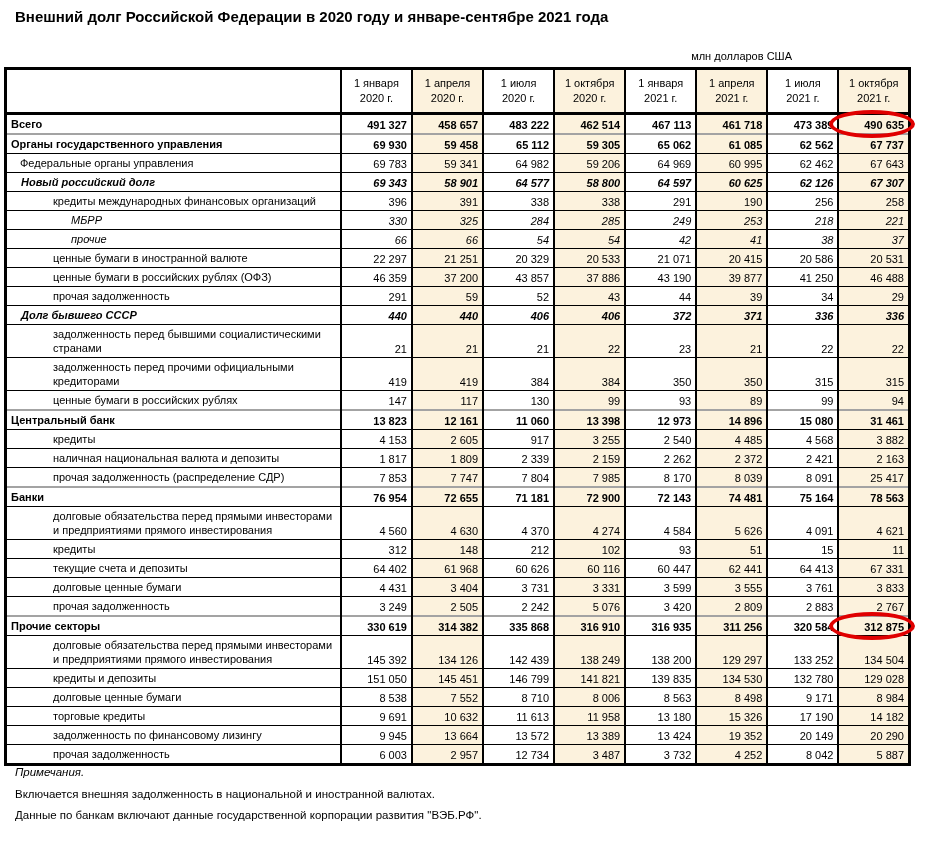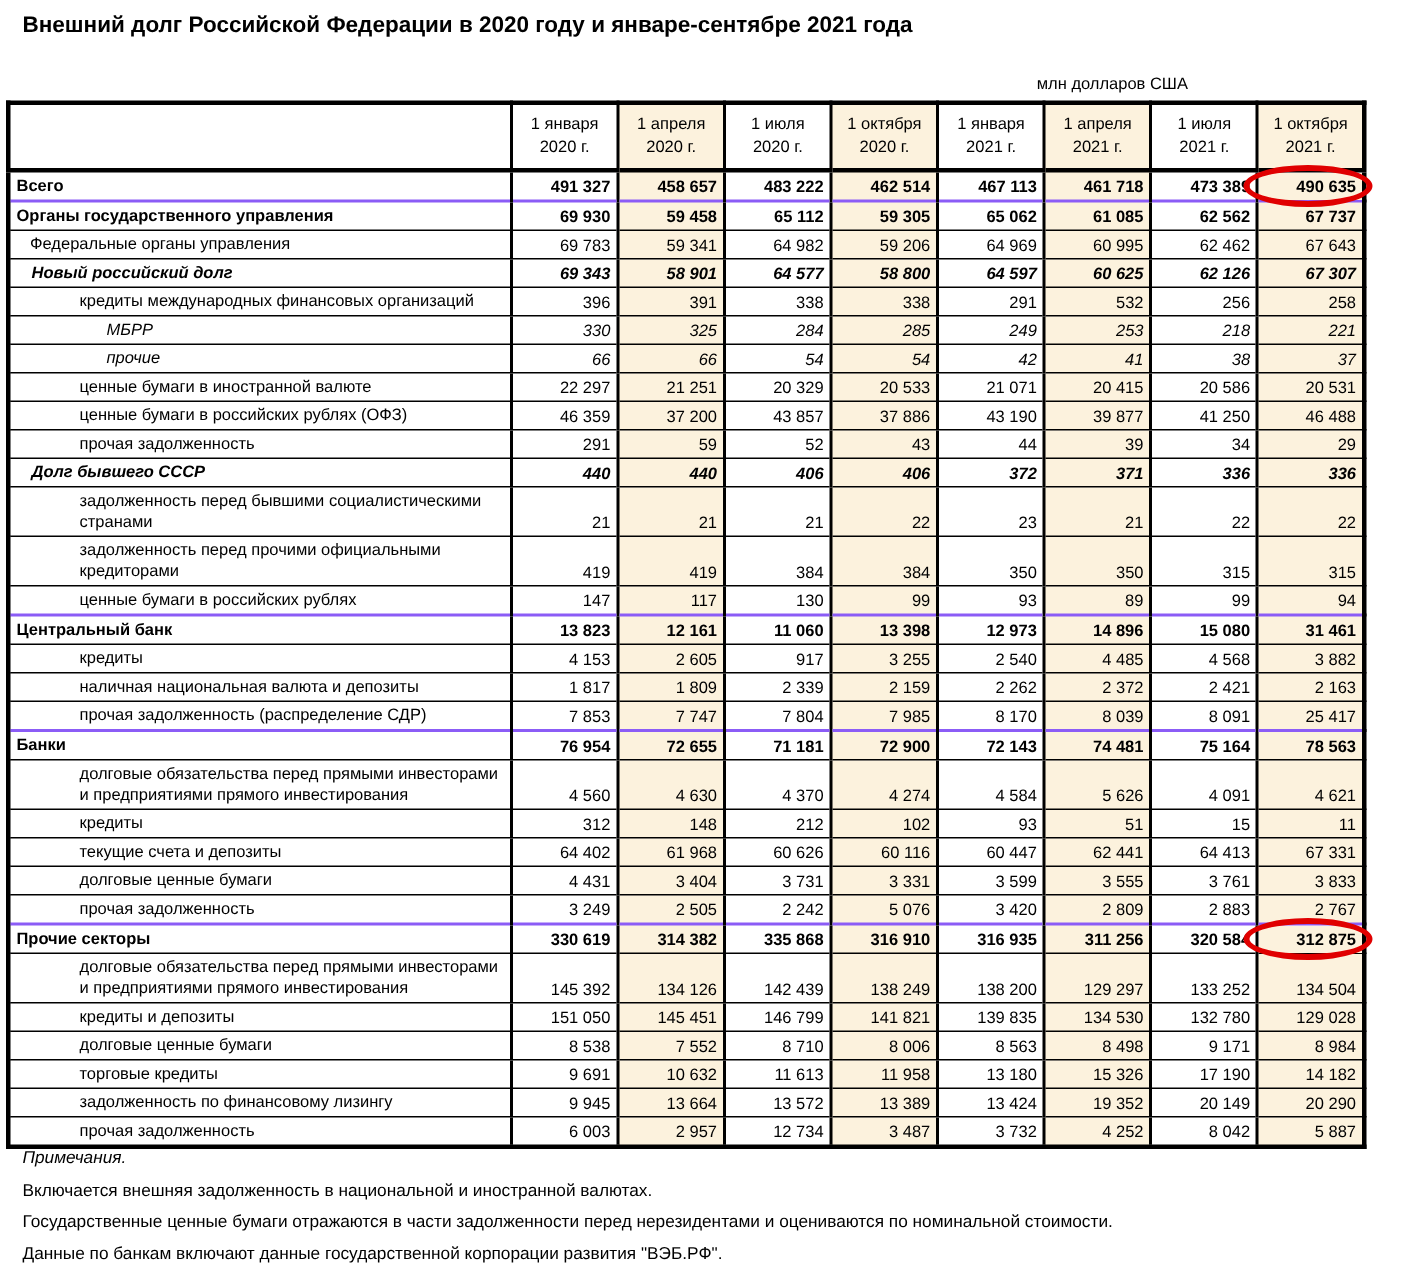--- a/index.html
+++ b/index.html
@@ -42,21 +42,21 @@
 
   .indent-0 { padding-left:4px; }
   .indent-1 { padding-left:13px; }
   .indent-2 { padding-left:14px;font-style:italic; }
   .indent-3 { padding-left:46px;margin-top:46px; }
   .indent-4 { padding-left:64px; }
 
   tr.style-bold { font-weight:bold; }
   tr.style-bold-italic { font-weight:bold; font-style:italic; }
   tr.style-italic { font-style:italic; }
-  tr.section-top td { border-top:2px solid #8b5cf6; }
+  tr.section-top td { border-top:2px solid #a3a3a3; }
 
   .shaded { background:#fcf2dd; }
   .underlined { text-decoration:underline; }
 
   td.circled { position:relative; }
   .red-ellipse {
     position:absolute; left:-10px; right:-7px; top:-5px; bottom:-5px;
     border:4px solid #e00000; border-radius:50%;
     pointer-events:none; z-index:5;
   }
@@ -166,21 +166,21 @@
           <td class="value-cell"><span>62 126</span></td>
           <td class="value-cell shaded"><span>67 307</span></td>
         </tr>
         <tr class="style-normal">
           <td class="label-cell indent-3">кредиты международных финансовых организаций</td>
           <td class="value-cell"><span>396</span></td>
           <td class="value-cell shaded"><span>391</span></td>
           <td class="value-cell"><span>338</span></td>
           <td class="value-cell shaded"><span>338</span></td>
           <td class="value-cell"><span>291</span></td>
-          <td class="value-cell shaded"><span>532</span></td>
+          <td class="value-cell shaded"><span>190</span></td>
           <td class="value-cell"><span>256</span></td>
           <td class="value-cell shaded"><span>258</span></td>
         </tr>
         <tr class="style-italic">
           <td class="label-cell indent-4">МБРР</td>
           <td class="value-cell"><span>330</span></td>
           <td class="value-cell shaded"><span>325</span></td>
           <td class="value-cell"><span>284</span></td>
           <td class="value-cell shaded"><span>285</span></td>
           <td class="value-cell"><span>249</span></td>
@@ -462,16 +462,15 @@
           <td class="value-cell shaded"><span>4 252</span></td>
           <td class="value-cell"><span>8 042</span></td>
           <td class="value-cell shaded"><span>5 887</span></td>
         </tr>
       </tbody>
   </table>
 
   <div class="notes">
     <div class="note-title">Примечания.</div>
     <div class="note-line">Включается внешняя задолженность в национальной и иностранной валютах.</div>
-    <div class="note-line">Государственные ценные бумаги отражаются в части задолженности перед нерезидентами и оцениваются по номинальной стоимости.</div>
     <div class="note-line">Данные по банкам включают данные  государственной корпорации развития "ВЭБ.РФ".</div>
   </div>
 </div>
 
 </body></html>

